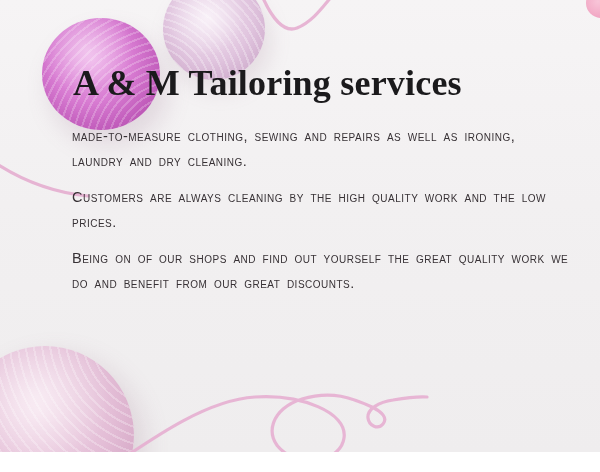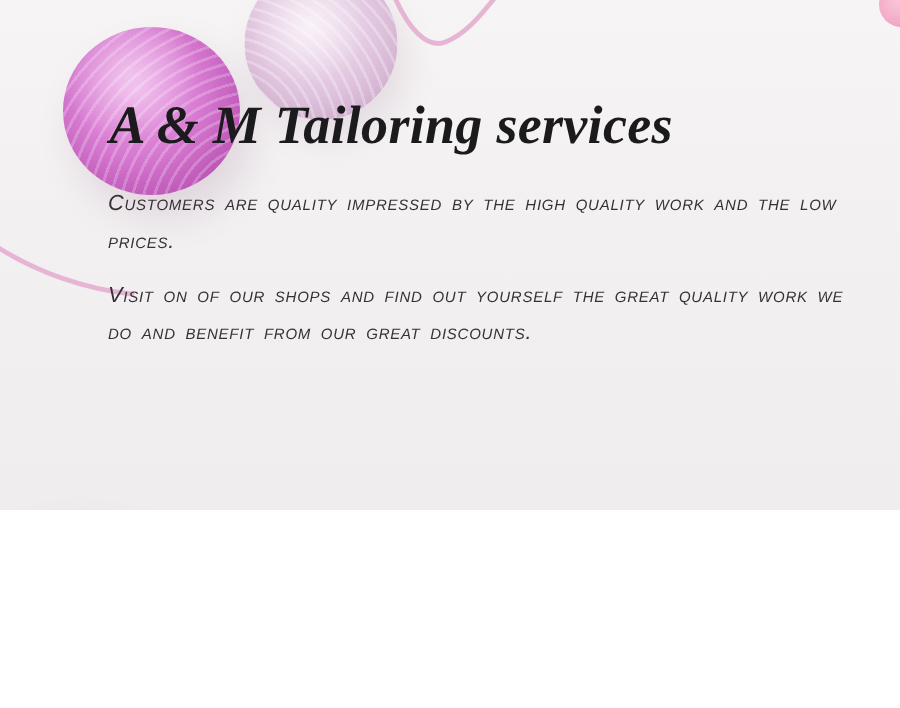--- a/index.html
+++ b/index.html
@@ -5,24 +5,23 @@
   html, body {
     margin: 0;
     padding: 0;
     background: #ffffff;
     font-family: "Liberation Sans", sans-serif;
   }
 
   .page {
     position: relative;
     width: 600px;
-    height: 340px;
+    height: 452px;
     overflow: hidden;
     background: linear-gradient(180deg, #f6f4f5 0%, #f2f0f1 45%, #efedee 100%);
-    font-style: italic;
   }
 
   
   .ball {
     position: absolute;
     border-radius: 50%;
   }
 
   .ball-orchid {
     left: 42px; top: 18px;
@@ -123,19 +122,21 @@
                C 382 412 388 418 383 424
                C 378 430 369 426 368 418
                C 367 409 379 402 393 400
                C 405 398 417 396 427 397"></path>
     </g>
   </svg>
 
   <h1 class="headline">A &amp; M Tailoring services</h1>
 
   <div class="article">
-      <p class="para">Customers are quality impressed by the high quality work and the low
+      <p class="para">made-to-measure clothing, sewing and repairs as well as ironing,
+laundry and dry cleaning.</p>
+      <p class="para">Customers are always cleaning by the high quality work and the low
 prices.</p>
-      <p class="para">Visit on of our shops and find out yourself the great quality work we
+      <p class="para">Being on of our shops and find out yourself the great quality work we
 do and benefit from our great discounts.</p>
     </div>
 
 </div>
 
 </body></html>

